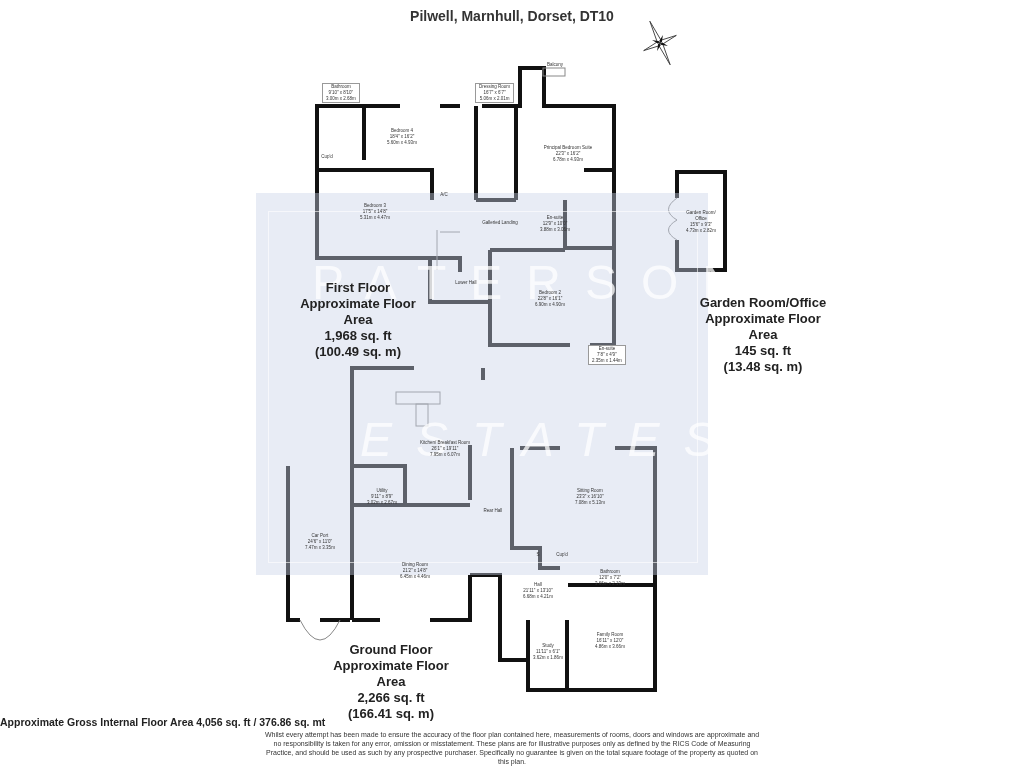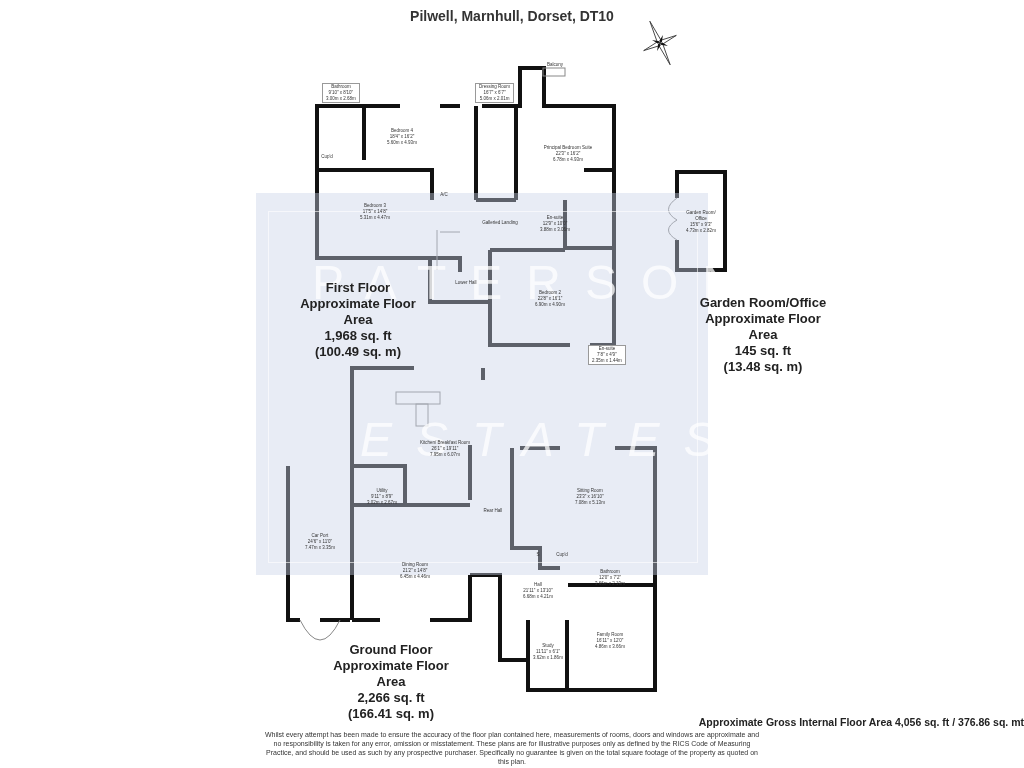--- a/index.html
+++ b/index.html
@@ -6,21 +6,21 @@
   body{width:1024px;height:768px;position:relative;overflow:hidden;font-family:"Liberation Sans",sans-serif;color:#222;}
   .title{position:absolute;left:0;width:1024px;top:8px;text-align:center;font-weight:bold;font-size:14px;color:#333;}
   .compass{position:absolute;left:640px;top:18px;width:40px;height:50px;}
   svg.plan{position:absolute;left:0;top:0;width:1024px;height:768px;}
   .wm{position:absolute;left:256px;top:193px;width:452px;height:382px;background:rgba(200,210,230,0.42);}
   .wm-inner{position:absolute;left:268px;top:211px;width:428px;height:350px;border:1px solid rgba(255,255,255,0.6);}
   .wm-text{position:absolute;color:rgba(255,255,255,0.75);font-size:48px;letter-spacing:24px;font-weight:normal;}
   .lbl{position:absolute;text-align:center;font-size:4.5px;line-height:6px;color:#333;}
   .boxlbl{position:absolute;text-align:center;font-size:4.5px;line-height:6px;color:#333;border:1px solid #999;background:#fff;padding:0 3px;}
   .area{position:absolute;text-align:center;font-weight:bold;font-size:13px;line-height:16px;color:#222;}
-  .gross{position:absolute;left:0;width:1024px;top:716px;text-align:right;font-weight:bold;font-size:10.5px;color:#222;}
+  .gross{position:absolute;left:0;width:1024px;top:716px;text-align:left;font-weight:bold;font-size:10.5px;color:#222;}
   .disc{position:absolute;left:262px;width:500px;top:730px;text-align:center;font-size:7px;line-height:9px;color:#333;}
 </style>
 </head>
 <body>
 
 <div class="title">Pilwell, Marnhull, Dorset, DT10</div>
 
 <svg class="compass" viewBox="0 0 40 50">
   <g transform="translate(20,25) rotate(-25)">
     <polygon points="0,-24 2,-3 0,0 -2,-3" fill="none" stroke="#333" stroke-width="0.8"></polygon>

